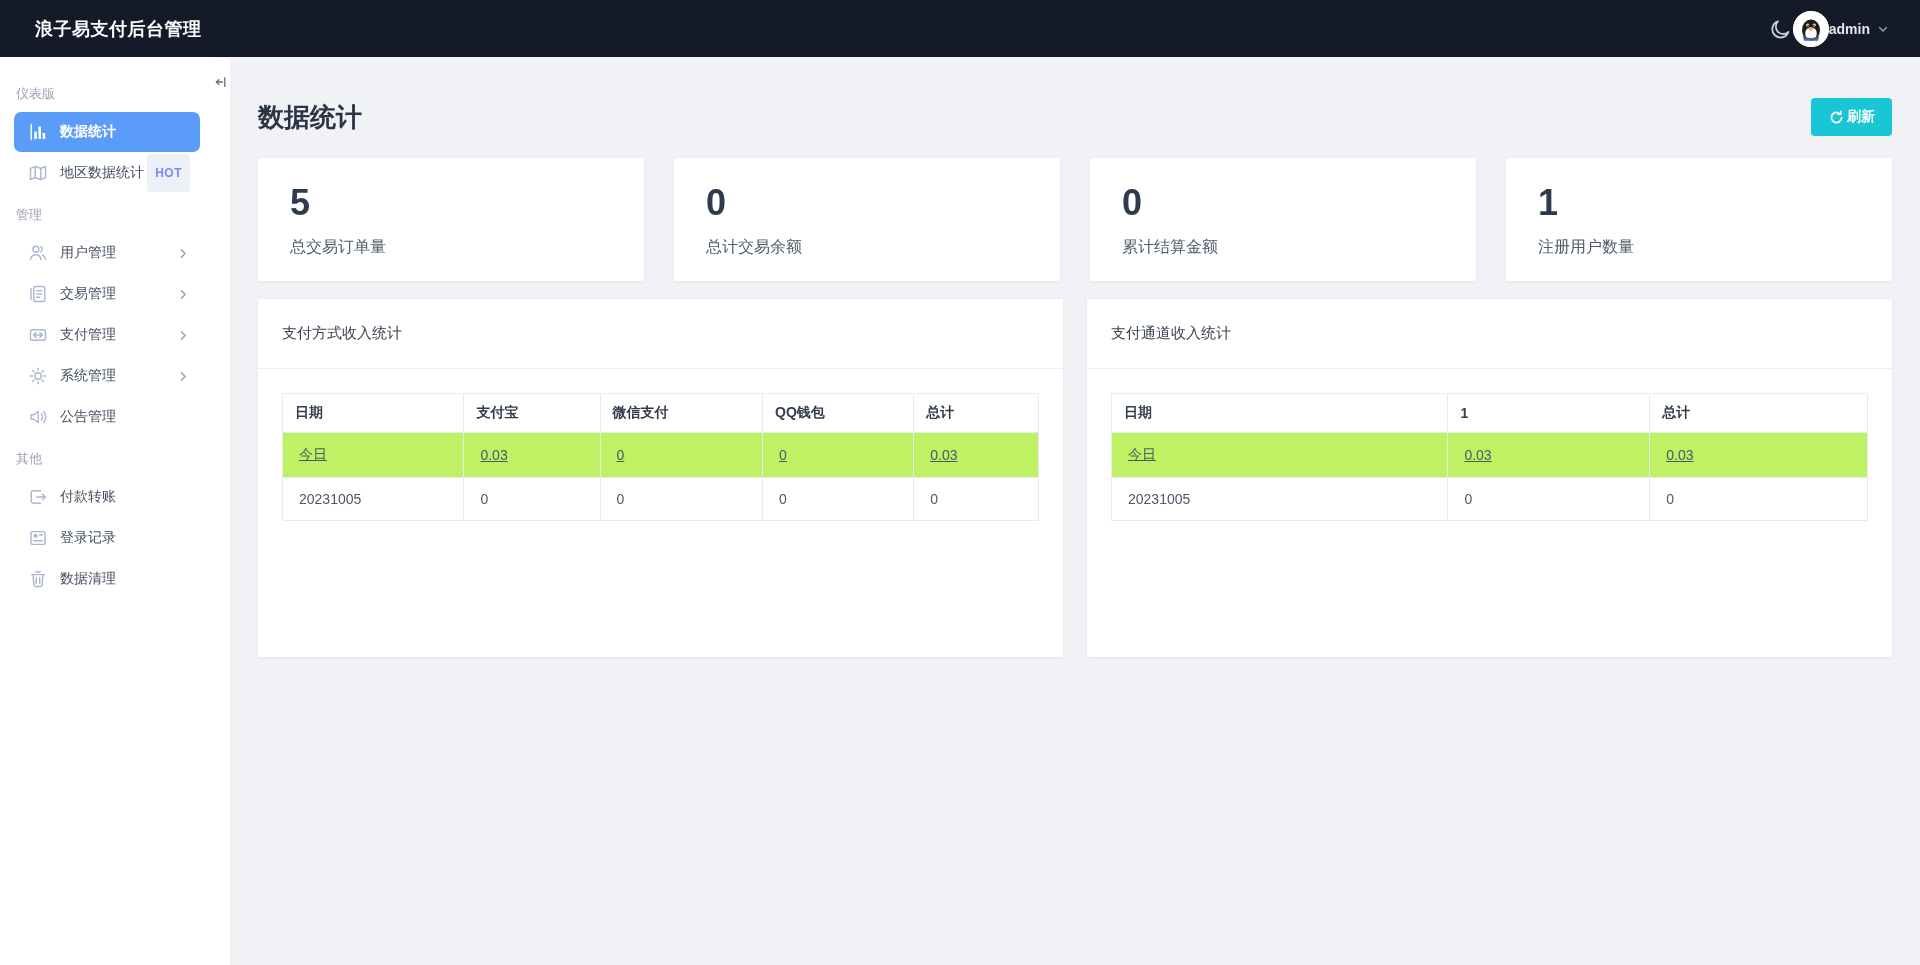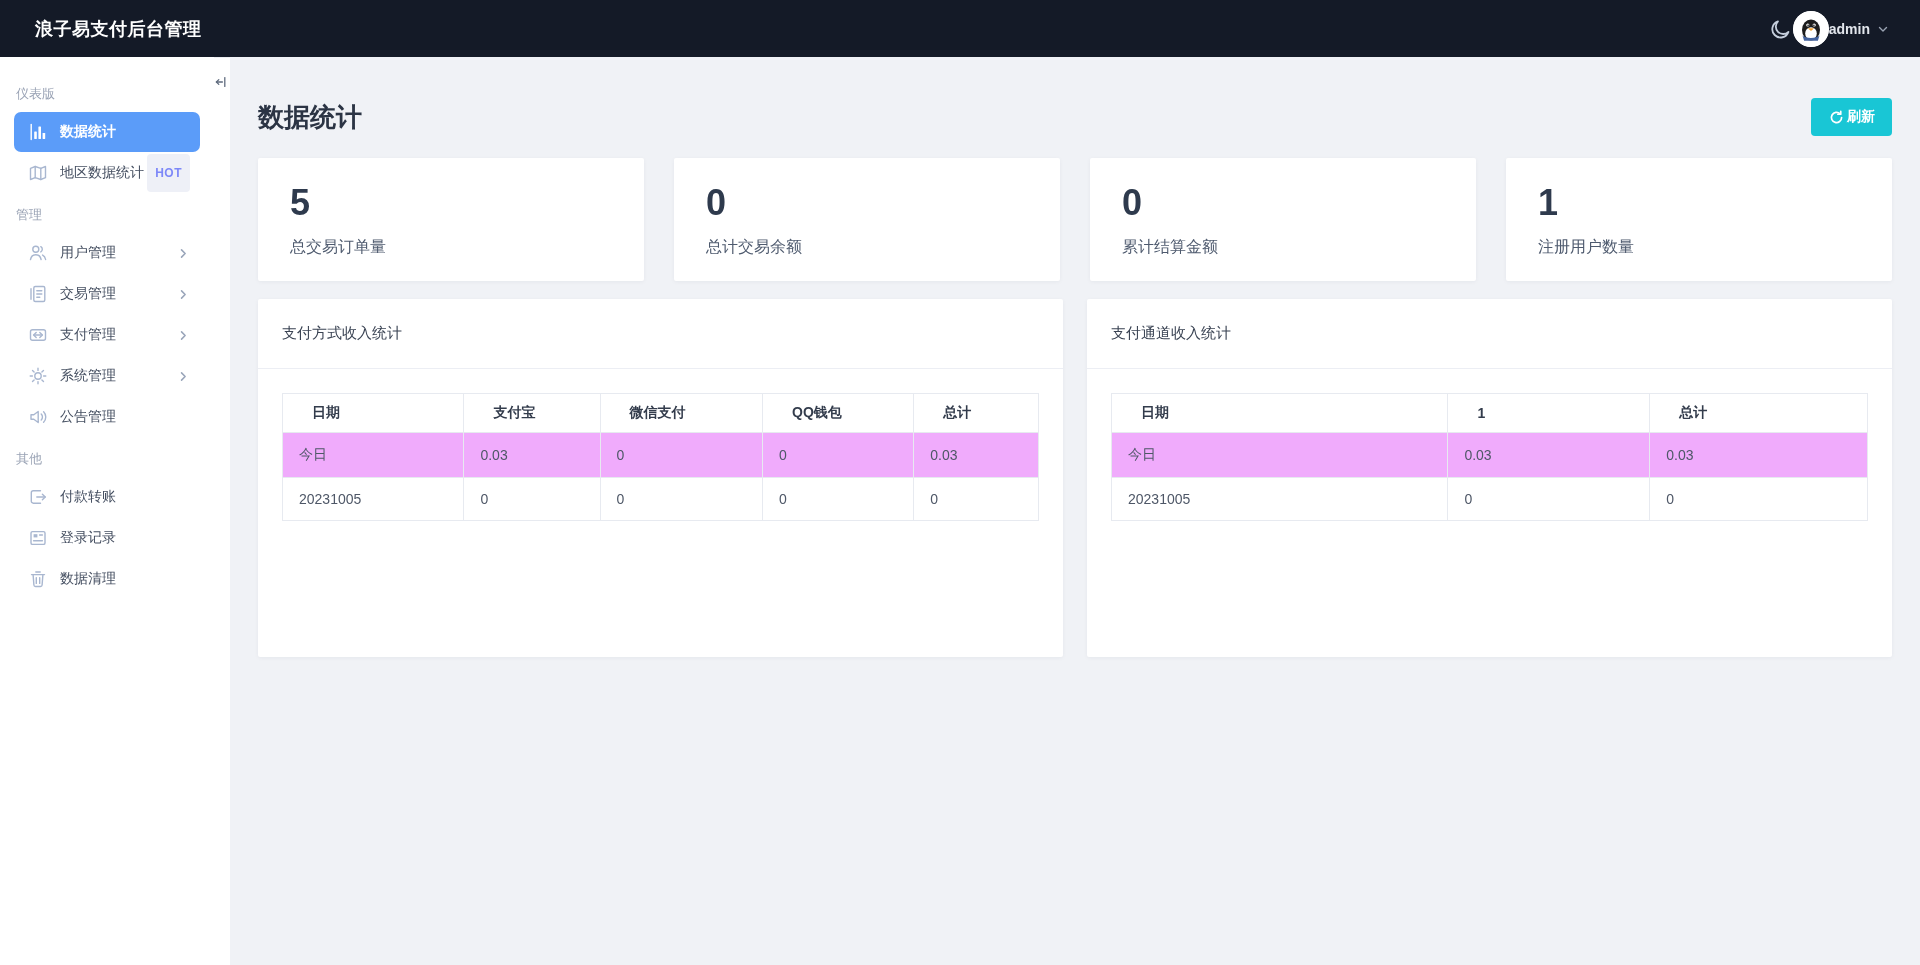--- a/index.html
+++ b/index.html
@@ -64,25 +64,25 @@
   .stat-label { margin-top:14px; font-size:16px; color:#4e5a6e; }
   .table-grid { display:grid; grid-template-columns:1fr 1fr; gap:24px; margin-top:18px; }
   .table-card { background:#fff; height:358px; box-shadow:0 1px 4px rgba(20,30,60,.05); border-radius:2px; }
   .table-card-header {
     height:70px; display:flex; align-items:center; padding:0 24px;
     font-size:15px; color:#3a4353; border-bottom:1px solid #eceef4;
   }
   .table-card-body { padding:24px; }
   table.stat-table { width:100%; border-collapse:collapse; font-size:14px; table-layout:fixed; }
   .stat-table th {
-    border:1px solid #e7eaf0; text-align:left; padding:10px 29px;
+    border:1px solid #e7eaf0; text-align:left; padding:10px 12px;
     color:#333c4c; font-weight:bold;
   }
   .stat-table td { border:1px solid #e7eaf0; padding:13px 16px; color:#4e5767; }
-  .stat-table tr.striped td { background:#f0abfc; }
+  .stat-table tr.striped td { background:#bef264;text-decoration:underline; }
 </style>
 </head>
 <body>
 
 <header class="app-header">
   <div class="app-title">浪子易支付后台管理</div>
   <div class="header-right">
     <span class="icon-btn">
       <svg width="24" height="24" viewBox="0 0 20 20" fill="none" stroke="currentColor" stroke-width="1.5" stroke-linecap="round" stroke-linejoin="round">
         <path d="M16.2 12.4A6.9 6.9 0 1 1 7.5 3.6a5.6 5.6 0 0 0 8.7 8.8z"></path>

